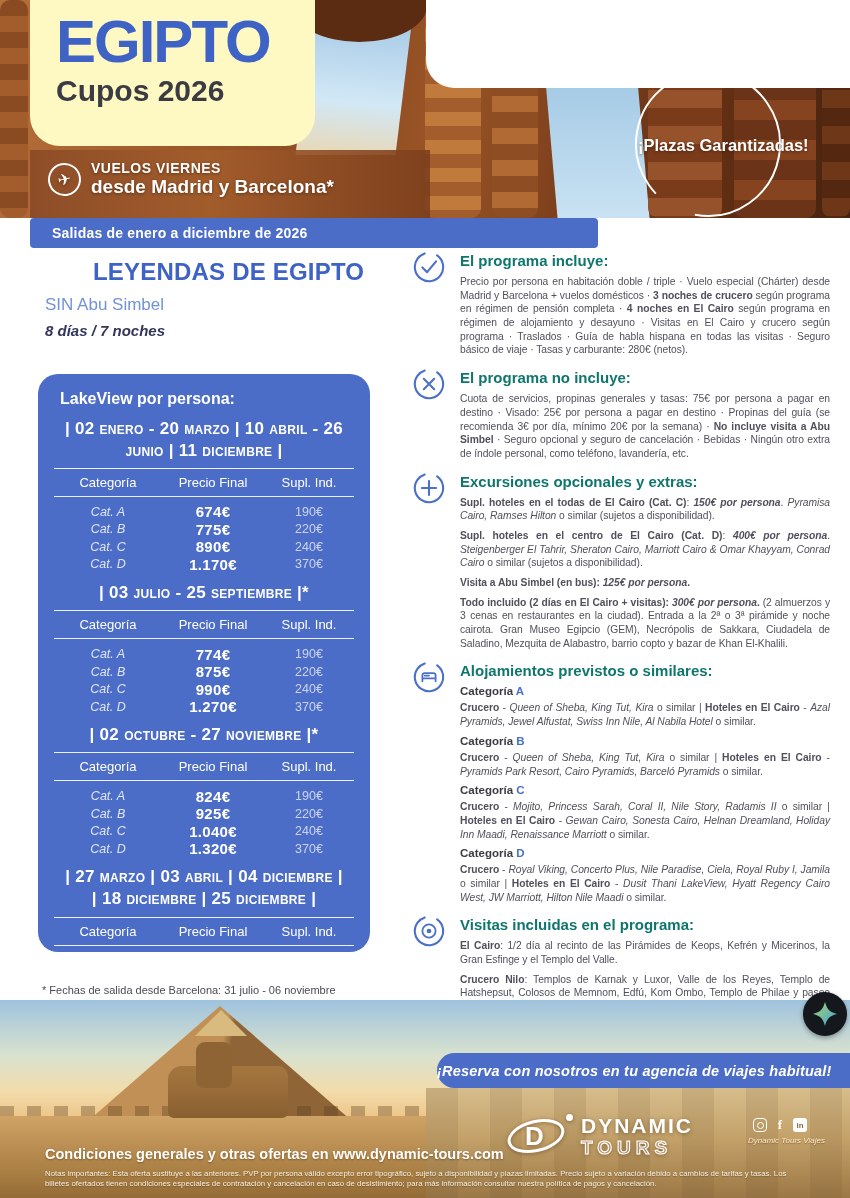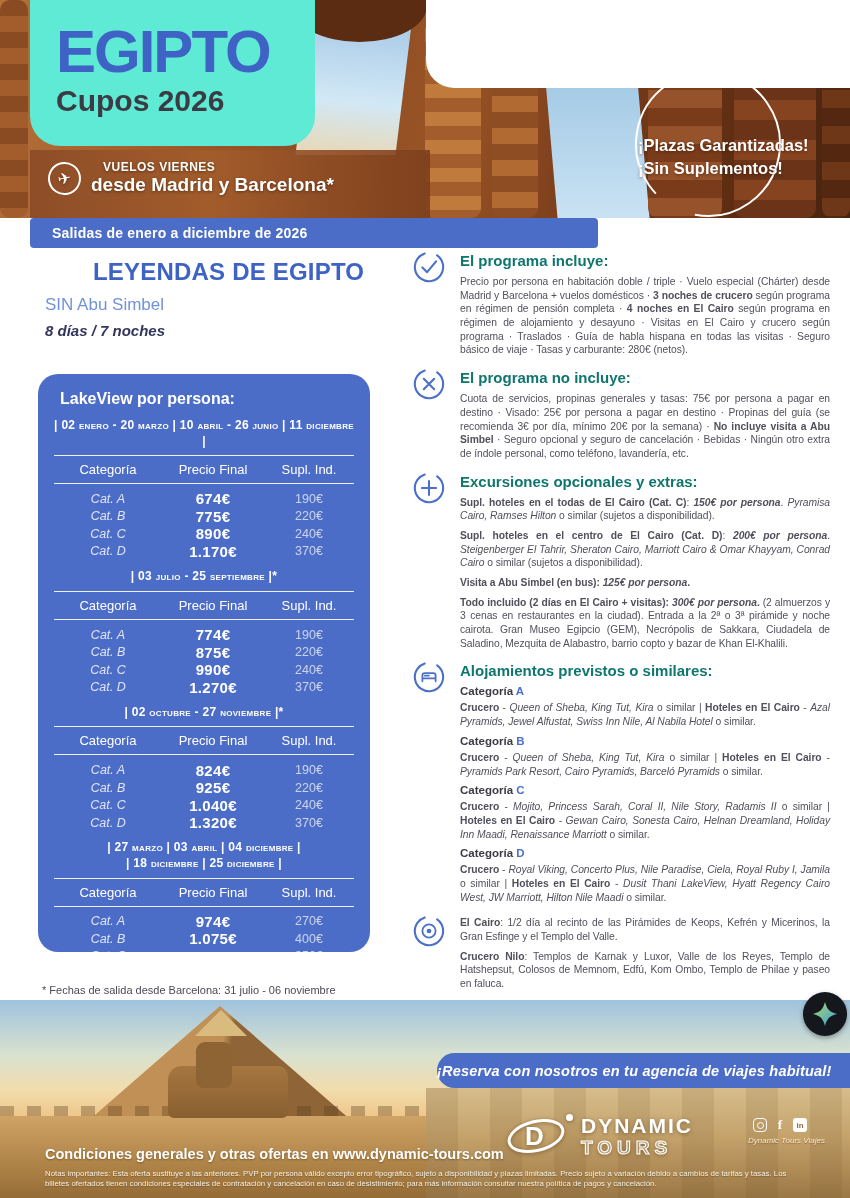--- a/index.html
+++ b/index.html
@@ -19,51 +19,51 @@
   .hc2{left:492px;width:46px;background:repeating-linear-gradient(180deg,#b06a32 0 16px,#8e4d22 16px 32px);}
   .hc3{left:648px;width:74px;background:repeating-linear-gradient(180deg,#7a3b1a 0 18px,#96522a 18px 36px);}
   .hc4{left:734px;width:82px;background:repeating-linear-gradient(180deg,#6b3317 0 20px,#86431f 20px 40px);}
   .hc5{left:822px;width:28px;background:repeating-linear-gradient(180deg,#542810 0 18px,#6e3718 18px 36px);}
   .hc0{left:0;width:28px;background:repeating-linear-gradient(180deg,#8a4a22 0 16px,#a35d2c 16px 32px);}
   .cap{position:absolute;left:292px;top:-30px;width:135px;height:72px;border-radius:50%;background:#5c2c12;}
   .cap2{position:absolute;left:700px;top:-40px;width:170px;height:80px;border-radius:50%;background:#4a2310;opacity:.7;}
   .hero-strip{position:absolute;left:30px;top:150px;width:400px;height:68px;
         background:linear-gradient(90deg,#8a4a26,#a35d2c 45%,#7c3e1c);opacity:.9;}
 
-  .title-card{position:absolute;left:30px;top:0;width:285px;height:146px;background:#5eead4;
-        border-radius:0 0 30px 30px;padding:22px 0 0 26px;}
+  .title-card{position:absolute;left:30px;top:0;width:285px;height:146px;background:#fef9c3;
+        border-radius:0 0 30px 30px;padding:12px 0 0 26px;}
   .title-main{font-size:60px;font-weight:bold;letter-spacing:-2px;color:#3e63c5;line-height:1;}
   .title-sub{font-size:30px;font-weight:bold;color:#3b3b44;line-height:1.15;margin-top:2px;}
 
   .badge{position:absolute;left:628px;top:82px;width:160px;height:150px;color:#fff;}
   .badge svg{position:absolute;left:0;top:-18px;}
   .badge-text{position:absolute;left:10px;top:52px;width:190px;font-weight:bold;font-size:16.5px;
         line-height:1.4;text-shadow:0 1px 3px rgba(40,20,5,.5);}
   .flights{position:absolute;left:48px;top:160px;display:flex;align-items:center;color:#fff;
         text-shadow:0 1px 3px rgba(40,20,5,.55);}
   .plane-circle{width:33px;height:33px;border:2px solid #fff;border-radius:50%;display:flex;
         align-items:center;justify-content:center;margin-right:10px;font-size:16px;transform:rotate(-12deg);}
-  .flights-l1{font-size:12px;font-weight:bold;letter-spacing:.5px;margin-left:12px;}
+  .flights-l1{font-size:14px;font-weight:bold;letter-spacing:.5px;}
   .flights-l2{font-size:19px;font-weight:bold;}
 
   .departures-bar{position:absolute;left:30px;top:218px;width:568px;height:30px;background:#4c6dc7;
         border-radius:4px;display:flex;align-items:center;padding-left:22px;color:#fff;
         font-size:14px;font-weight:bold;letter-spacing:.2px;}
 
   
   .intro-title{position:absolute;left:45px;top:258px;font-size:24px;font-weight:bold;color:#3e63c5;letter-spacing:.2px;margin-left:48px;}
   .intro-sub{position:absolute;left:45px;top:295px;font-size:17px;color:#7292d8;}
   .intro-dur{position:absolute;left:45px;top:322px;font-size:15px;font-weight:bold;font-style:italic;color:#33365b;}
 
   
   .price-panel{position:absolute;left:38px;top:374px;width:332px;height:578px;background:#4c6dc7;
         border-radius:20px;padding:16px 16px 10px;color:#fff;}
   .prices-title{font-size:16px;font-weight:bold;margin:0 0 10px 6px;}
   .ptable{margin-bottom:9px;}
-  .pt-date{ text-align:center;font-weight:bold;font-size:12px;font-variant:small-caps;
+  .pt-date{ text-align:center;font-weight:bold;font-size:17px;font-variant:small-caps;
         letter-spacing:.3px;line-height:1.3;}
   .pt-dates{margin:2px 0 6px;}
   .pt-head{display:grid;grid-template-columns:36% 34% 30%;padding:6px 0;margin-top:2px;
         border-top:1.5px solid rgba(255,255,255,.9);border-bottom:1.5px solid rgba(255,255,255,.9);
         font-size:13px;}
   .pt-head span{text-align:center;}
   .pt-row{display:grid;grid-template-columns:36% 34% 30%;align-items:center;height:17.5px;}
   .pt-rows{padding-top:6px;}
   .cell{text-align:center;}
   .cell-cat{color:rgba(255,255,255,.82);font-size:12.5px;font-style:italic;}
@@ -158,21 +158,20 @@
     <div class="title-main">EGIPTO</div>
     <div class="title-sub">Cupos 2026</div>
   </div>
 
   <div class="badge">
     <svg width="160" height="160" viewBox="0 0 160 160">
       <circle cx="80" cy="80" r="72" fill="none" stroke="#ffffff" stroke-width="2" stroke-dasharray="170 45 130 55" transform="rotate(-35 80 80)"></circle>
     </svg>
     <div class="badge-text">
       <div>¡Plazas Garantizadas!</div>
-      <div>¡Sin Suplementos!</div>
     </div>
   </div>
 
   <div class="flights">
     <div class="plane-circle">✈</div>
     <div>
       <div class="flights-l1">VUELOS VIERNES</div>
       <div class="flights-l2">desde Madrid y Barcelona*</div>
     </div>
   </div>
@@ -338,21 +337,21 @@
         <h3 class="sec-head">El programa no incluye:</h3>
         <p class="sec-para"><span>Cuota de servicios, propinas generales y tasas: 75€ por persona a pagar en destino · Visado: 25€ por persona a pagar en destino · Propinas del guía (se recomienda 3€ por día, mínimo 20€ por la semana) · </span><span class="b">No incluye visita a Abu Simbel</span><span> · Seguro opcional y seguro de cancelación · Bebidas · Ningún otro extra de índole personal, como teléfono, lavandería, etc.</span></p>
       </div>
       <div class="section">
         <div class="sec-icon"><svg width="34" height="34" viewBox="0 0 36 36">
             <circle cx="18" cy="18" r="15" fill="none" stroke="#4a70c8" stroke-width="2.2" stroke-linecap="round" stroke-dasharray="80 14" transform="rotate(-55 18 18)"></circle>
             <path d="M18 10.5 V25.5 M10.5 18 H25.5" fill="none" stroke="#4a70c8" stroke-width="2.2" stroke-linecap="round"></path>
           </svg></div>
         <h3 class="sec-head">Excursiones opcionales y extras:</h3>
         <p class="sec-para"><span class="b">Supl. hoteles en el todas de El Cairo (Cat. C)</span><span>: </span><span class="b i">150€ por persona</span><span>. </span><span class="i">Pyramisa Cairo, Ramses Hilton</span><span> o similar (sujetos a disponibilidad).</span></p>
-        <p class="sec-para"><span class="b">Supl. hoteles en el centro de El Cairo (Cat. D)</span><span>: </span><span class="b i">200€ por persona</span><span>. </span><span class="i">Steigenberger El Tahrir, Sheraton Cairo, Marriott Cairo &amp; Omar Khayyam, Conrad Cairo</span><span> o similar (sujetos a disponibilidad).</span></p>
+        <p class="sec-para"><span class="b">Supl. hoteles en el centro de El Cairo (Cat. D)</span><span>: </span><span class="b i">400€ por persona</span><span>. </span><span class="i">Steigenberger El Tahrir, Sheraton Cairo, Marriott Cairo &amp; Omar Khayyam, Conrad Cairo</span><span> o similar (sujetos a disponibilidad).</span></p>
         <p class="sec-para"><span class="b">Visita a Abu Simbel (en bus): </span><span class="b i">125€ por persona</span><span class="b">.</span></p>
         <p class="sec-para"><span class="b">Todo incluido (2 días en El Cairo + visitas): </span><span class="b i">300€ por persona</span><span class="b">.</span><span> (2 almuerzos y 3 cenas en restaurantes en la ciudad). Entrada a la 2ª o 3ª pirámide y noche cairota. Gran Museo Egipcio (GEM), Necrópolis de Sakkara, Ciudadela de Saladino, Mezquita de Alabastro, barrio copto y bazar de Khan El-Khalili.</span></p>
       </div>
       <div class="section">
         <div class="sec-icon"><svg width="34" height="34" viewBox="0 0 36 36">
             <circle cx="18" cy="18" r="15" fill="none" stroke="#4a70c8" stroke-width="2.2" stroke-linecap="round" stroke-dasharray="80 14" transform="rotate(-55 18 18)"></circle>
             <path d="M11 22.5 v-6 a2.5 2.5 0 0 1 2.5 -2.5 h9 a2.5 2.5 0 0 1 2.5 2.5 v6 M11 19.5 h14 M13.5 16.5 h4.5" fill="none" stroke="#4a70c8" stroke-width="1.9" stroke-linecap="round"></path>
           </svg></div>
         <h3 class="sec-head">Alojamientos previstos o similares:</h3>
         <div class="cat-label"><span class="b">Categoría </span><span class="b c-blue">A</span></div>
@@ -363,20 +362,21 @@
         <p class="sec-para"><span class="b">Crucero</span><span> - </span><span class="i">Mojito, Princess Sarah, Coral II, Nile Story, Radamis II</span><span> o similar | </span><span class="b">Hoteles en El Cairo</span><span> - </span><span class="i">Gewan Cairo, Sonesta Cairo, Helnan Dreamland, Holiday Inn Maadi, Renaissance Marriott</span><span> o similar.</span></p>
         <div class="cat-label"><span class="b">Categoría </span><span class="b c-blue">D</span></div>
         <p class="sec-para"><span class="b">Crucero</span><span> - </span><span class="i">Royal Viking, Concerto Plus, Nile Paradise, Ciela, Royal Ruby I, Jamila</span><span> o similar | </span><span class="b">Hoteles en El Cairo</span><span> - </span><span class="i">Dusit Thani LakeView, Hyatt Regency Cairo West, JW Marriott, Hilton Nile Maadi</span><span> o similar.</span></p>
       </div>
       <div class="section">
         <div class="sec-icon"><svg width="34" height="34" viewBox="0 0 36 36">
             <circle cx="18" cy="18" r="15" fill="none" stroke="#4a70c8" stroke-width="2.2" stroke-linecap="round" stroke-dasharray="80 14" transform="rotate(-55 18 18)"></circle>
             <circle cx="18" cy="18" r="7" fill="none" stroke="#4a70c8" stroke-width="1.9"></circle>
             <circle cx="18" cy="18" r="2.5" fill="#4a70c8"></circle>
           </svg></div>
+        <h3 class="sec-head">Visitas incluidas en el programa:</h3>
         <p class="sec-para"><span class="b">El Cairo</span><span>: 1/2 día al recinto de las Pirámides de Keops, Kefrén y Micerinos, la Gran Esfinge y el Templo del Valle.</span></p>
         <p class="sec-para"><span class="b">Crucero Nilo</span><span>: Templos de Karnak y Luxor, Valle de los Reyes, Templo de Hatshepsut, Colosos de Memnom, Edfú, Kom Ombo, Templo de Philae y paseo en faluca.</span></p>
       </div>
     </div>
 
   <div class="photo-band">
     <div class="photo-left">
       <div class="pyr"></div>
       <div class="pyr-cap"></div>
       <div class="ruins"></div>

